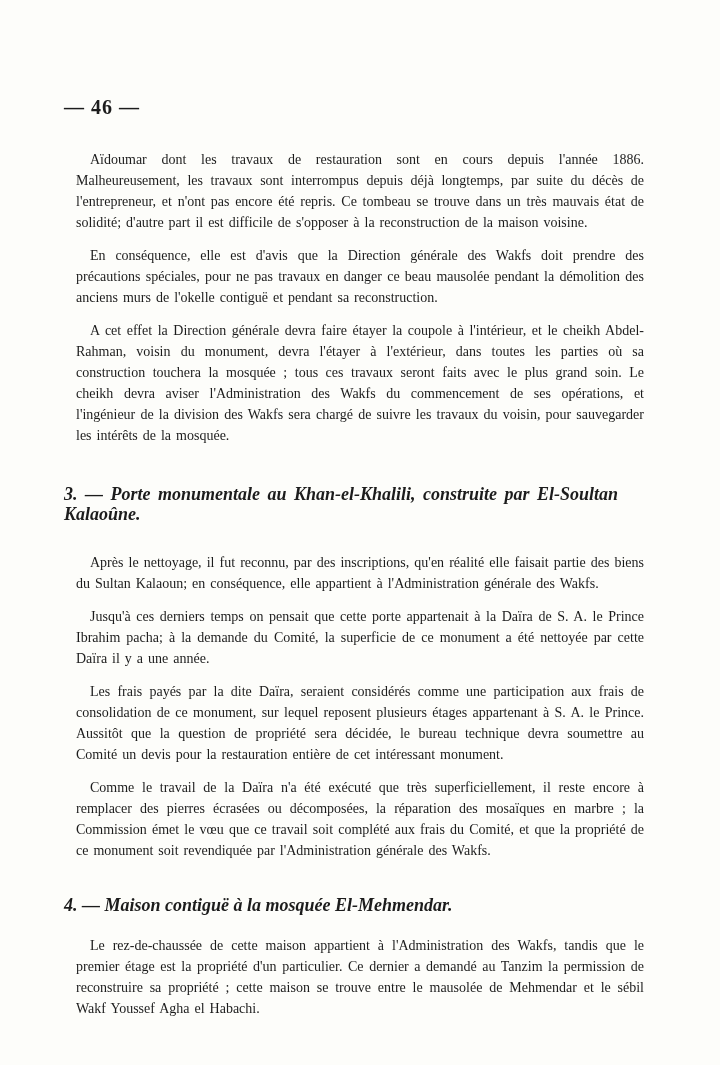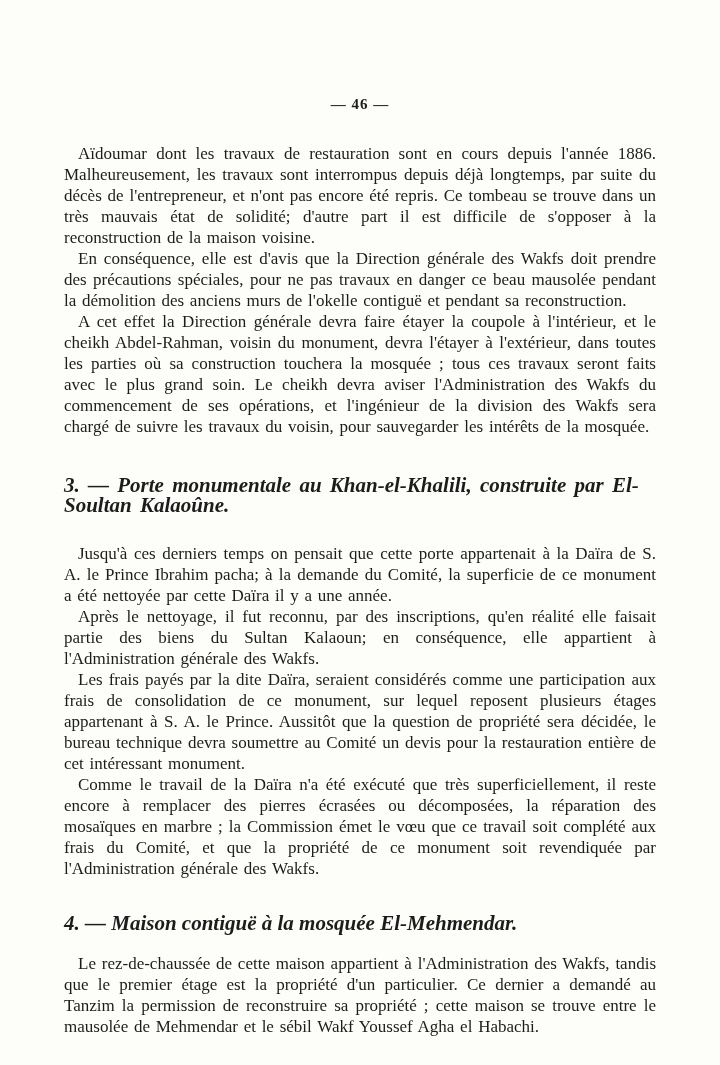--- a/index.html
+++ b/index.html
@@ -12,38 +12,38 @@
     width: 720px;
     height: 1065px;
     box-sizing: border-box;
     background: #fdfdfa;
     padding: 96px 64px 0 64px;
     font-family: "Liberation Serif", "DejaVu Serif", serif;
     color: #1c1c1c;
     overflow: hidden;
   }
   .page-number {
-    text-align: center;
-    font-size: 15px;
+    text-align: left;
+    font-size: 20px;
     font-weight: 700;
     letter-spacing: 1px;
     margin: 0 0 30px 0;
   }
   p.para {
-    margin: 0;
-    font-size: 17px;
+    margin: 12px;
+    font-size: 14px;
     line-height: 21px;
     text-align: justify;
     text-indent: 14px;
     word-spacing: 1.5px;
   }
   .section-heading {
     font-style: italic;
     font-weight: 700;
-    font-size: 21px;
+    font-size: 18px;
     line-height: 20px;
     margin: 38px 0 28px 0;
   }
   .section-heading.left {
     text-align: left;
     word-spacing: 3px;
   }
   .section-heading.center {
     text-align: left;
     margin: 34px 0 20px 0;
@@ -57,23 +57,23 @@
   <div class="page-number">— 46 —</div>
 
   <p class="para">Aïdoumar dont les travaux de restauration sont en cours depuis l'année 1886. Malheureusement, les travaux sont interrompus depuis déjà longtemps, par suite du décès de l'entrepreneur, et n'ont pas encore été repris. Ce tombeau se trouve dans un très mauvais état de solidité; d'autre part il est difficile de s'opposer à la reconstruction de la maison voisine.</p>
 
   <p class="para">En conséquence, elle est d'avis que la Direction générale des Wakfs doit prendre des précautions spéciales, pour ne pas travaux en danger ce beau mausolée pendant la démolition des anciens murs de l'okelle contiguë et pendant sa reconstruction.</p>
 
   <p class="para">A cet effet la Direction générale devra faire étayer la coupole à l'intérieur, et le cheikh Abdel-Rahman, voisin du monument, devra l'étayer à l'extérieur, dans toutes les parties où sa construction touchera la mosquée ; tous ces travaux seront faits avec le plus grand soin. Le cheikh devra aviser l'Administration des Wakfs du commencement de ses opérations, et l'ingénieur de la division des Wakfs sera chargé de suivre les travaux du voisin, pour sauvegarder les intérêts de la mosquée.</p>
 
   <h3 class="section-heading left">3. — Porte monumentale au Khan-el-Khalili, construite par El-Soultan Kalaoûne.</h3>
 
+  <p class="para">Après le nettoyage, il fut reconnu, par des inscriptions, qu'en réalité elle faisait partie des biens du Sultan Kalaoun; en conséquence, elle appartient à l'Administration générale des Wakfs.</p>
+
   <p class="para">Jusqu'à ces derniers temps on pensait que cette porte appartenait à la Daïra de S. A. le Prince Ibrahim pacha; à la demande du Comité, la superficie de ce monument a été nettoyée par cette Daïra il y a une année.</p>
-
-  <p class="para">Après le nettoyage, il fut reconnu, par des inscriptions, qu'en réalité elle faisait partie des biens du Sultan Kalaoun; en conséquence, elle appartient à l'Administration générale des Wakfs.</p>
 
   <p class="para">Les frais payés par la dite Daïra, seraient considérés comme une participation aux frais de consolidation de ce monument, sur lequel reposent plusieurs étages appartenant à S. A. le Prince. Aussitôt que la question de propriété sera décidée, le bureau technique devra soumettre au Comité un devis pour la restauration entière de cet intéressant monument.</p>
 
   <p class="para">Comme le travail de la Daïra n'a été exécuté que très superficiellement, il reste encore à remplacer des pierres écrasées ou décomposées, la réparation des mosaïques en marbre ; la Commission émet le vœu que ce travail soit complété aux frais du Comité, et que la propriété de ce monument soit revendiquée par l'Administration générale des Wakfs.</p>
 
   <h3 class="section-heading center">4. — Maison contiguë à la mosquée El-Mehmendar.</h3>
 
   <p class="para">Le rez-de-chaussée de cette maison appartient à l'Administration des Wakfs, tandis que le premier étage est la propriété d'un particulier. Ce dernier a demandé au Tanzim la permission de reconstruire sa propriété ; cette maison se trouve entre le mausolée de Mehmendar et le sébil Wakf Youssef Agha el Habachi.</p>
 
 </div>

